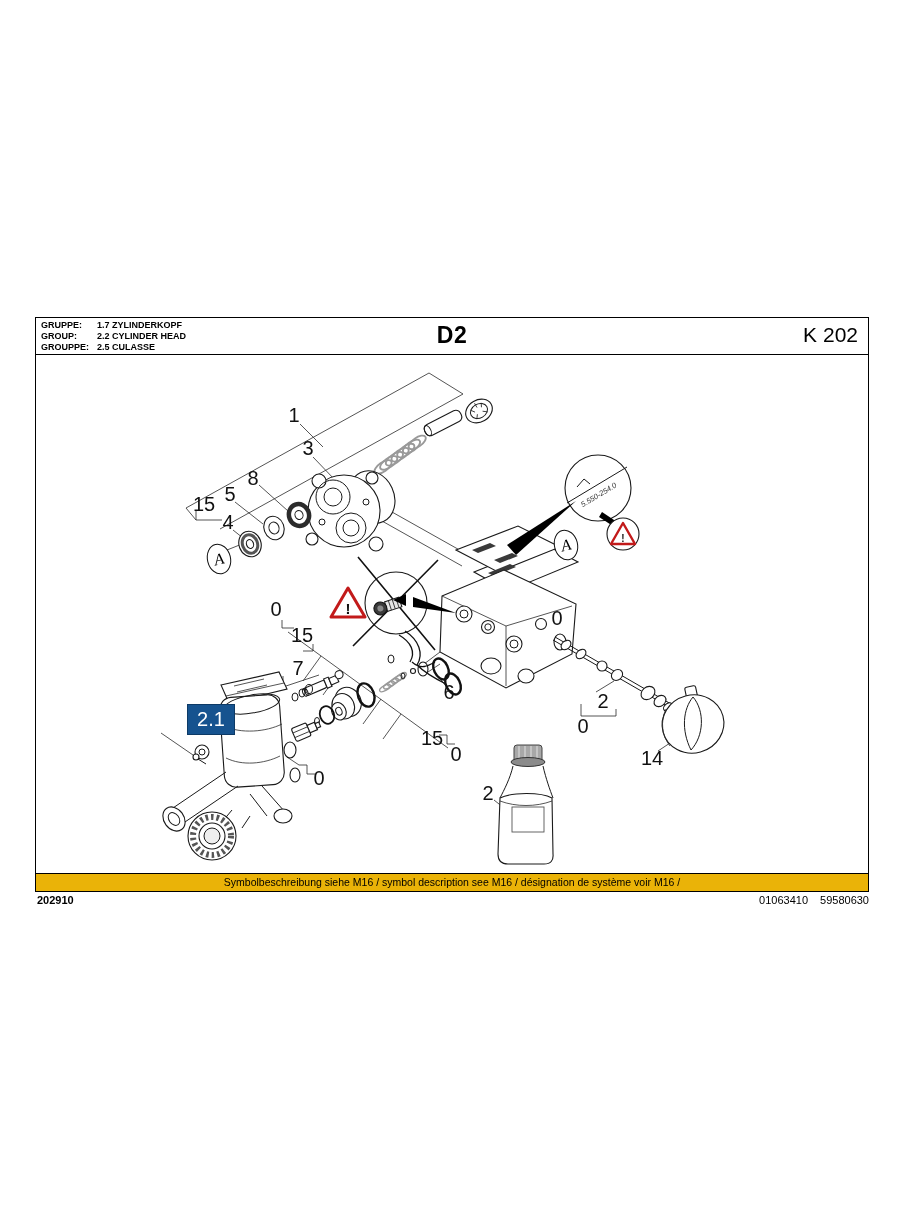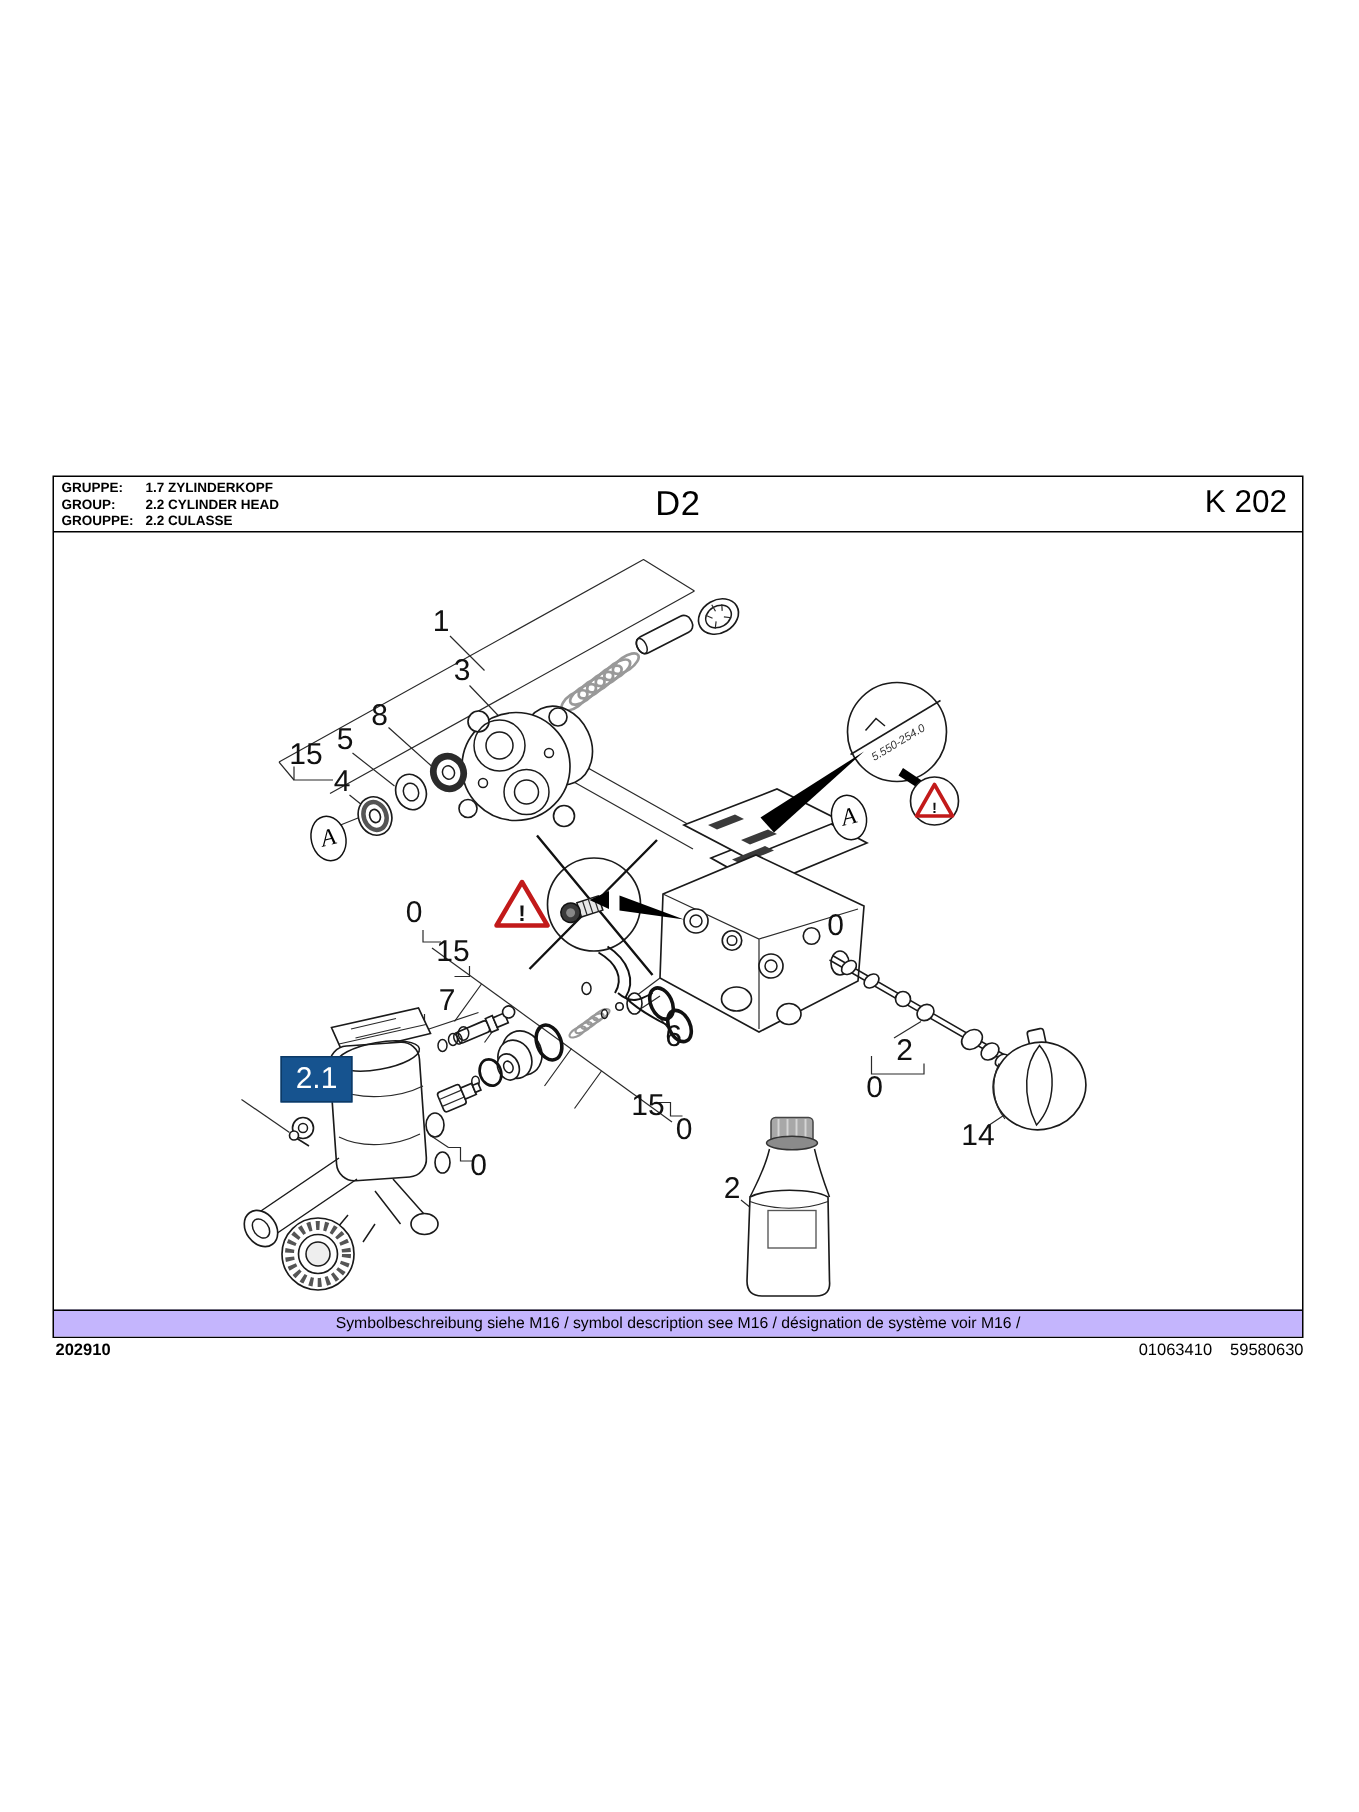--- a/index.html
+++ b/index.html
@@ -3,28 +3,28 @@
 <meta charset="utf-8">
 <style>
   html,body{margin:0;padding:0;background:#fff;}
   body{width:906px;height:1208px;position:relative;font-family:"Liberation Sans",sans-serif;color:#000;}
   .sheet{position:absolute;left:0;top:0;width:906px;height:1036px;background:#fff;}
   .frame{position:absolute;left:35px;top:317px;width:834px;height:575px;border:1.5px solid #000;box-sizing:border-box;background:#fff;}
   .header-row{position:absolute;left:0;top:0;right:0;height:36px;border-bottom:1.5px solid #000;}
   .hdr-table{position:absolute;left:5px;top:2px;font-size:9px;font-weight:bold;line-height:11px;}
   .hdr-line{display:flex;}
   .hdr-label{width:56px;}
-  .hdr-title{position:absolute;left:0;right:0;top:0;height:36px;text-align:center;font-size:23px;font-weight:normal;line-height:34px;letter-spacing:.5px;}
+  .hdr-title{position:absolute;left:0;right:0;top:0;height:36px;text-align:center;font-size:23px;font-weight:bold;line-height:34px;letter-spacing:.5px;}
   .hdr-code{position:absolute;right:10px;top:0;height:36px;font-size:21px;font-weight:normal;line-height:34px;}
   .diagram-area{position:absolute;left:0;top:36px;right:0;bottom:17px;overflow:hidden;}
   .diagram-svg{position:absolute;left:0;top:0;}
   .callout{position:absolute;transform:translate(-50%,-50%);font-size:20px;color:#111;white-space:nowrap;}
   .circle-a{position:absolute;width:22px;height:29px;border:1.4px solid #111;border-radius:50%;display:flex;align-items:center;justify-content:center;font-family:"Liberation Serif",serif;font-style:italic;font-size:16px;transform:translate(-50%,-50%) rotate(-14deg);background:#fff;}
   .hl-box{position:absolute;left:115px;top:350px;width:46px;height:29px;background:#16538f;border:1px solid #0d3a66;color:#fff;font-size:20px;display:flex;align-items:center;justify-content:center;margin-left:36px;}
-  .caption-bar{position:absolute;left:0;right:0;bottom:0;height:17px;border-top:1px solid #000;text-align:center;font-size:10.5px;line-height:16px;background:#c4b5fd;}
+  .caption-bar{position:absolute;left:0;right:0;bottom:0;height:17px;border-top:1px solid #000;text-align:center;font-size:10.5px;line-height:16px;background:#eab308;}
   .footer-row{position:absolute;left:35px;top:894px;width:834px;font-size:11px;}
   .footer-left{position:absolute;left:2px;top:0;font-weight:bold;}
   .footer-right{position:absolute;right:0;top:0;display:flex;gap:12px;}
   svg .ln{stroke:#1a1a1a;stroke-width:1;fill:none;}
   svg .thin{stroke:#2a2a2a;stroke-width:.8;fill:none;}
   svg .wfill{fill:#fff;stroke:#1a1a1a;stroke-width:1.1;}
   svg .bold{stroke:#111;stroke-width:2.4;fill:none;}
   svg text{font-family:"Liberation Sans",sans-serif;}
 </style>
 </head>
@@ -38,21 +38,21 @@
         <div class="hdr-line">
             <span class="hdr-label">GRUPPE:</span>
             <span>1.7  ZYLINDERKOPF</span>
           </div>
         <div class="hdr-line">
             <span class="hdr-label">GROUP:</span>
             <span>2.2  CYLINDER HEAD</span>
           </div>
         <div class="hdr-line">
             <span class="hdr-label">GROUPPE:</span>
-            <span>2.2  CULASSE</span>
+            <span>2.5  CULASSE</span>
           </div>
       </div>
       <div class="hdr-title">D2</div>
       <div class="hdr-code">K 202</div>
     </div>
 
     <div class="diagram-area">
       <svg class="diagram-svg" width="834" height="522" viewBox="0 0 834 522">
 
         <g>

